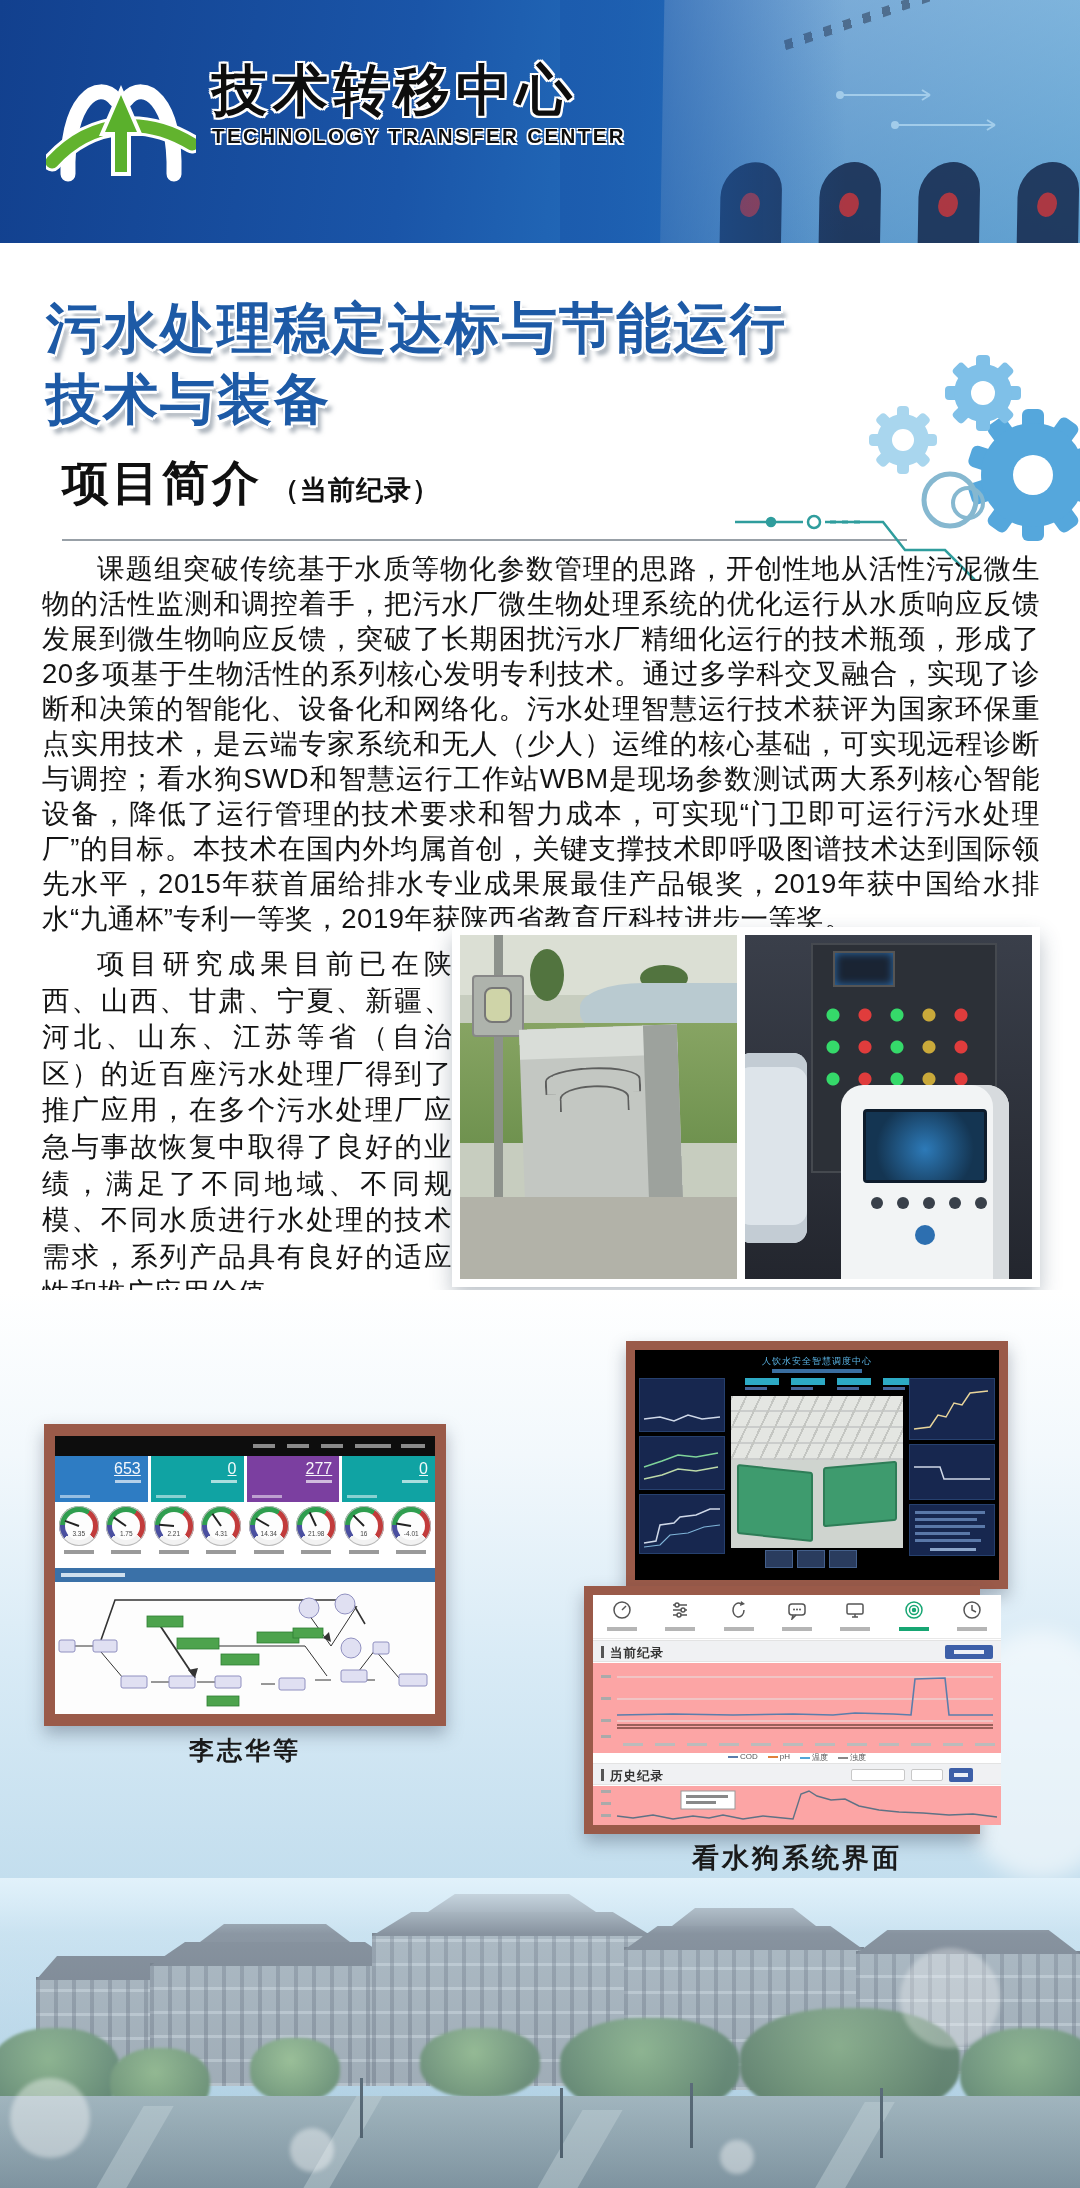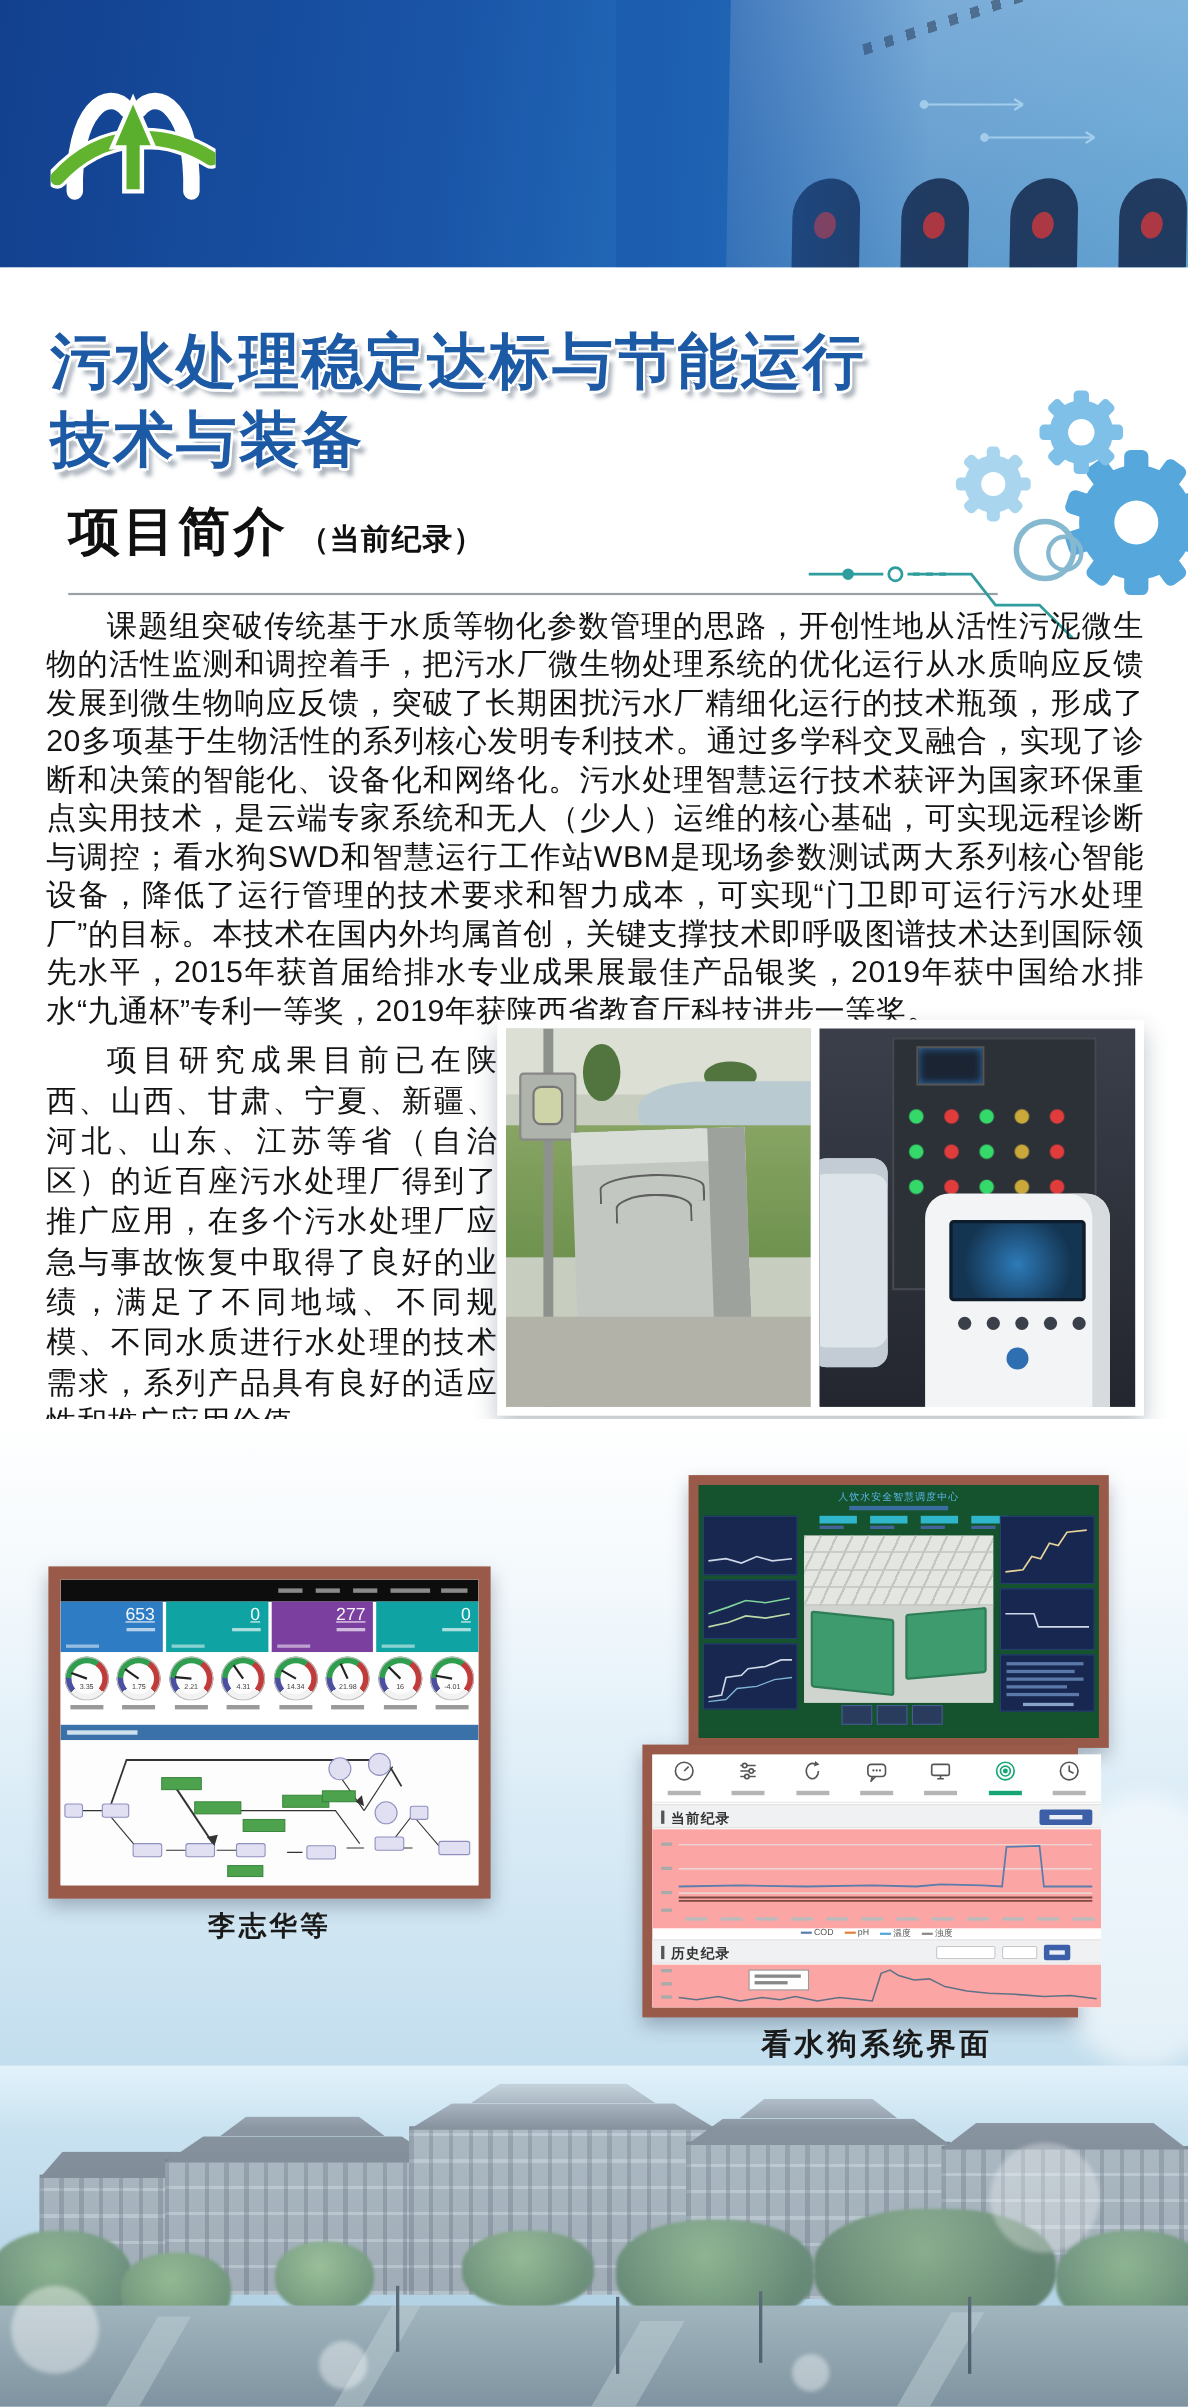--- a/index.html
+++ b/index.html
@@ -91,21 +91,21 @@
   .cap-swd{left:584px;top:1840px;width:426px;font-size:27px;font-weight:700;letter-spacing:3px;}
 
   
   .lower-bg{position:absolute;left:0;top:1290px;width:1080px;height:588px;
     background:linear-gradient(180deg,#ffffff 0%,#f2f8fc 28%,#d9ebf6 62%,#c3deee 100%);}
   .glow{position:absolute;border-radius:50%;background:rgba(255,255,255,.55);filter:blur(10px);}
 
   
   .frame{position:absolute;background:#9a5a49;box-shadow:0 8px 16px rgba(50,60,80,.35);}
   .shot-monitor{left:626px;top:1341px;width:382px;height:248px;padding:9px;}
-  .mon-screen{position:relative;width:364px;height:230px;background:#14532d;overflow:hidden;}
+  .mon-screen{position:relative;width:364px;height:230px;background:#000000;overflow:hidden;}
   .mon-title{position:absolute;left:0;top:5px;width:100%;text-align:center;font-size:9px;color:#5ab5e6;letter-spacing:1px;}
   .mon-sub{position:absolute;left:137px;top:19px;width:90px;height:4px;background:#3a6ea0;}
   .mon-stat{position:absolute;top:28px;height:12px;width:34px;}
   .mon-stat i{display:block;width:34px;height:7px;background:#35c8e8;opacity:.85;}
   .mon-stat b{display:block;width:22px;height:3px;background:#45649a;margin-top:2px;}
   .mon-panel{position:absolute;background:#17274f;border:1px solid #26406e;}
   .mon-photo{position:absolute;left:96px;top:46px;width:172px;height:152px;background:#d4d6d2;overflow:hidden;}
   .mp-roof{position:absolute;left:0;top:0;width:100%;height:64px;background:#e4e6e2;
     background-image:repeating-linear-gradient(115deg,#c4c6c2 0 2px,transparent 2px 13px),
                      repeating-linear-gradient(0deg,#cacccb 0 2px,transparent 2px 16px);}
@@ -195,20 +195,24 @@
     </g>
   </svg>
   <div class="logo" data-interactable="false">
     <svg width="150" height="142" viewBox="0 0 150 142" data-interactable="false">
       <path d="M22,132 C20,58 52,36 70,58" fill="none" stroke="#fff" stroke-width="15" stroke-linecap="round"></path>
       <path d="M128,132 C130,58 98,36 80,58" fill="none" stroke="#fff" stroke-width="15" stroke-linecap="round"></path>
       <path d="M6,120 C48,74 104,76 146,102" fill="none" stroke="#fff" stroke-width="19" stroke-linecap="round"></path>
       <path d="M6,120 C48,74 104,76 146,102" fill="none" stroke="#62b32e" stroke-width="13" stroke-linecap="round"></path>
       <polygon points="75,48 94,92 83,92 83,132 67,132 67,92 56,92" fill="#5ab02c" stroke="#fff" stroke-width="4"></polygon>
     </svg>
+    <div class="logo-text" data-interactable="false">
+      <div class="logo-title" data-interactable="false">技术转移中心</div>
+      <div class="logo-sub" data-interactable="false">TECHNOLOGY TRANSFER CENTER</div>
+    </div>
   </div>
 </div>
 
 <div class="main-title" data-interactable="false">
   <div data-interactable="false">污水处理稳定达标与节能运行</div>
   <div data-interactable="false">技术与装备</div>
 </div>
 
 <svg class="gears" width="225" height="235" viewBox="0 0 225 235" data-interactable="false">
   <g fill="#55a7dc">

